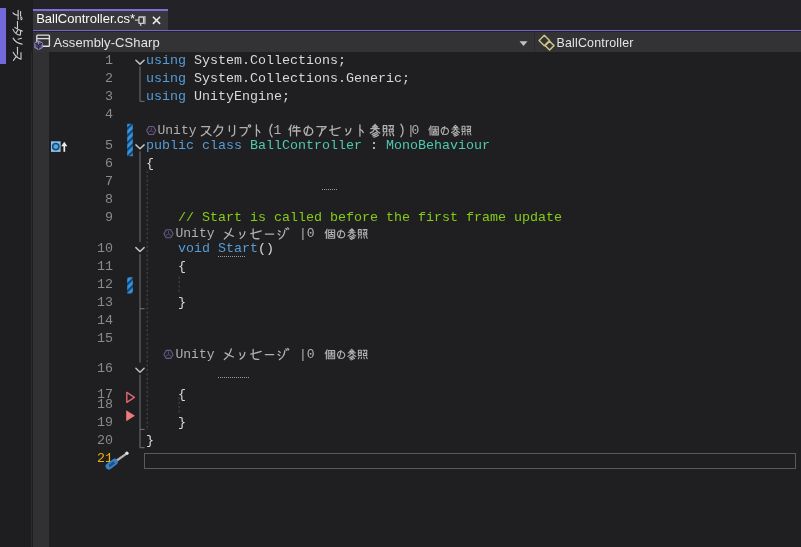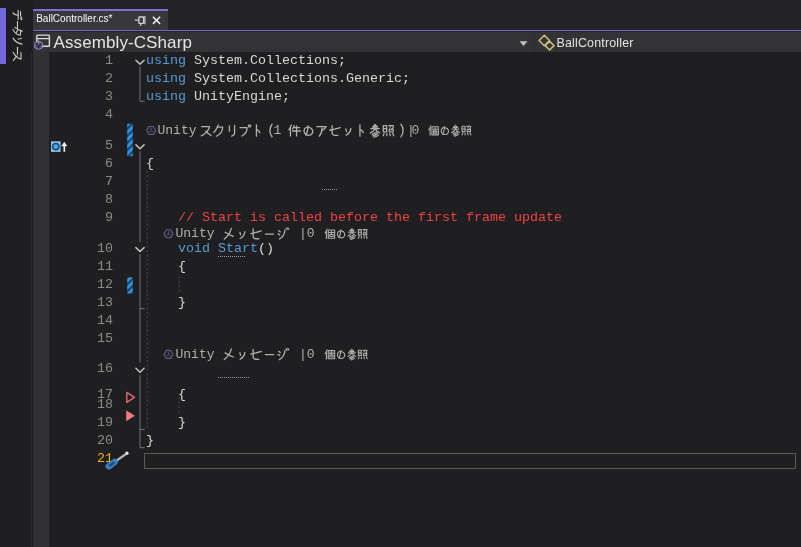--- a/index.html
+++ b/index.html
@@ -1,29 +1,29 @@
 <!DOCTYPE html>
 <html><head><meta charset="utf-8"><style>
 *{margin:0;padding:0;box-sizing:border-box}
 html,body{width:801px;height:547px;background:#1f1f21;overflow:hidden;position:relative;font-family:"Liberation Sans",sans-serif}
 .abs{position:absolute}
 .row{position:absolute;left:33px;right:0;height:18px;line-height:18px}
 .ln{position:absolute;left:16px;width:64px;text-align:right;color:#8a8a8a;font:13.33px "Liberation Mono",monospace;line-height:18px}
 .ln.cur{color:#eab308}
 .code{position:absolute;left:113.0px;white-space:pre;font:13.33px "Liberation Mono",monospace;line-height:18px}
-.kw{color:#569cd6}.ty{color:#4ec9b0}.tx{color:#d8d8d8}.cm{color:#ef4444}
+.kw{color:#569cd6}.ty{color:#4ec9b0}.tx{color:#d8d8d8}.cm{color:#84cc16}
 .und{}
 </style></head><body>
 <div class="abs" style="left:0;top:0;width:801px;height:31.5px;background:#232226"></div>
 <div class="abs" style="left:31px;top:9px;width:136.5px;height:20.6px;background:#38373c;border-top:2.2px solid #7e6fd8"></div>
-<div class="abs" style="left:36.2px;top:9.2px;height:20.4px;line-height:20.4px;color:#fafafa;font-size:10px">BallController.cs*</div>
+<div class="abs" style="left:36.2px;top:9.2px;height:20.4px;line-height:20.4px;color:#fafafa;font-size:13px">BallController.cs*</div>
 <div class="abs" style="left:32px;top:29.6px;width:769px;height:1.9px;background:#7165cc"></div>
 <div class="abs" style="left:33px;top:31.5px;width:768px;height:20.6px;background:#333336"></div>
 <div class="abs" style="left:533.5px;top:31.5px;width:1px;height:20.6px;background:#2b2a2f"></div>
-<div class="abs" style="left:53.5px;top:33.4px;height:20px;line-height:20px;color:#e4e4e4;font-size:17px;letter-spacing:0.1px">Assembly-CSharp</div>
+<div class="abs" style="left:53.5px;top:33.4px;height:20px;line-height:20px;color:#e4e4e4;font-size:13px;letter-spacing:0.1px">Assembly-CSharp</div>
 <div class="abs" style="left:556.5px;top:33.4px;height:20px;line-height:20px;color:#e4e4e4;font-size:12.4px;letter-spacing:0.2px">BallController</div>
 <div class="abs" style="left:0;top:0;width:33px;height:547px;background:#1e1e20"></div>
 <div class="abs" style="left:0;top:7.8px;width:5.8px;height:56.4px;background:#7468dd"></div>
 <div class="abs" style="left:31.3px;top:52.1px;width:1.1px;height:494.9px;background:#2b2a2f"></div>
 <div class="abs" style="left:33px;top:52.1px;width:15.6px;height:494.9px;background:#313134"></div>
 <div class="abs" style="left:144.3px;top:452.6px;width:651.7px;height:16.7px;border:1px solid #5a5a5a"></div>
 <div class="row" style="top:52.1px">
     <span class="ln">1</span>
     <span class="code"><span class="kw">using</span><span class="tx"> System.Collections;</span></span>
   </div>
@@ -34,20 +34,21 @@
 <div class="row" style="top:88.1px">
     <span class="ln">3</span>
     <span class="code"><span class="kw">using</span><span class="tx"> UnityEngine;</span></span>
   </div>
 <div class="row" style="top:106.1px">
     <span class="ln">4</span>
     <span class="code"></span>
   </div>
 <div class="row" style="top:136.8px">
     <span class="ln">5</span>
+    <span class="code"><span class="kw">public class</span><span class="tx"> </span><span class="ty">BallController</span><span class="tx"> : </span><span class="ty">MonoBehaviour</span></span>
   </div>
 <div class="row" style="top:154.8px">
     <span class="ln">6</span>
     <span class="code"><span class="tx">{</span></span>
   </div>
 <div class="row" style="top:172.8px">
     <span class="ln">7</span>
   </div>
 <div class="row" style="top:190.8px">
     <span class="ln">8</span>

